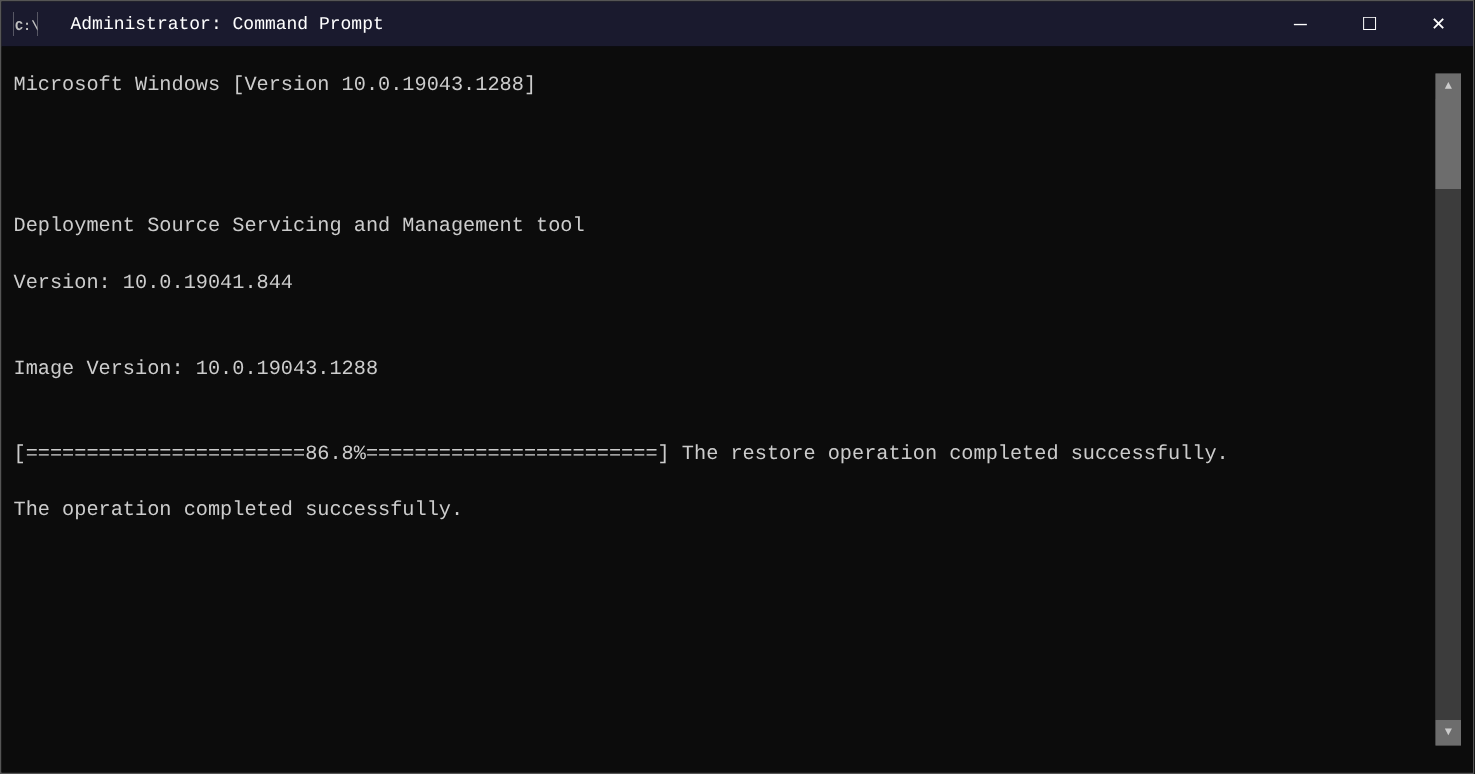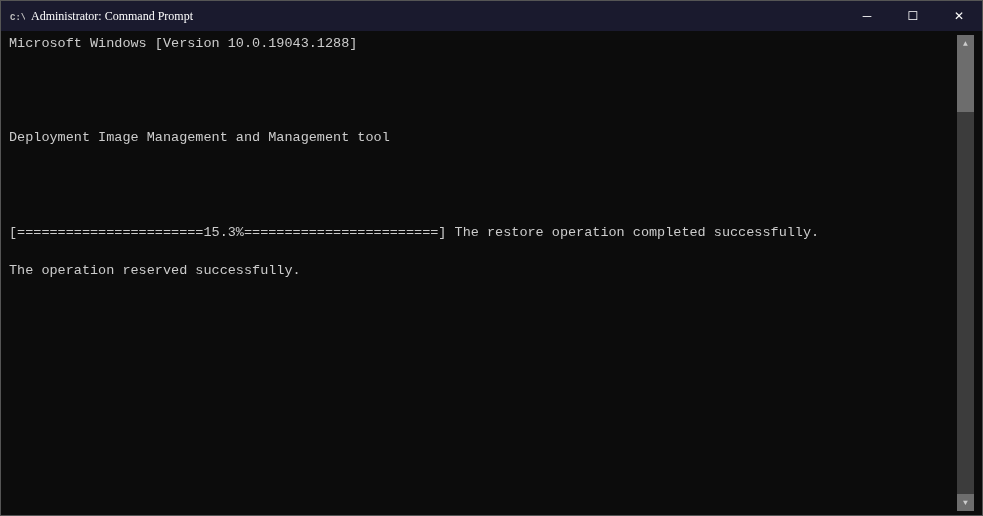--- a/index.html
+++ b/index.html
@@ -53,21 +53,22 @@
     }
 
     .titlebar-icon svg {
       width: 16px;
       height: 16px;
     }
 
     .titlebar-title {
       color: #ffffff;
       font-size: 12px;
-      font-family: Liberation Serif, serif;
+      font-family: Liberation Mono, monospace;
+      margin-left: 16px;
     }
 
     .titlebar-controls {
       display: flex;
       height: 30px;
     }
 
     .titlebar-btn {
       width: 46px;
       height: 30px;
@@ -78,21 +79,21 @@
       font-size: 12px;
       cursor: pointer;
       background: transparent;
       border: none;
       font-family: 'Segoe UI', Arial, sans-serif;
     }
 
     .console-area {
       background: #0c0c0c;
       flex: 1;
-      padding: 4px 8px;
+      padding: 18px 8px;
       overflow: hidden;
       position: relative;
       display: flex;
     }
 
     .console-content {
       flex: 1;
       color: #cccccc;
       font-size: 13.5px;
       line-height: 1.4;
@@ -170,24 +171,25 @@
     <div class="titlebar-controls">
       <button class="titlebar-btn">─</button>
       <button class="titlebar-btn">☐</button>
       <button class="titlebar-btn close">✕</button>
     </div>
   </div>
 
   <div class="console-area">
     <div class="console-content" id="console-output"><span class="line">Microsoft Windows [Version 10.0.19043.1288]</span>
 <span class="empty-line"></span>
-<span class="empty-line"></span><span class="line">Deployment Image Management and Management tool</span>
-<span class="empty-line"></span>
-<span class="empty-line"></span><span class="line">[=======================15.3%========================] The restore operation completed successfully.</span>
-<span class="line">The operation reserved successfully.</span>
+<span class="empty-line"></span><span class="line">Deployment Source Servicing and Management tool</span>
+<span class="line">Version: 10.0.19041.844</span>
+<span class="empty-line"></span><span class="line">Image Version: 10.0.19043.1288</span>
+<span class="empty-line"></span><span class="line">[=======================86.8%========================] The restore operation completed successfully.</span>
+<span class="line">The operation completed successfully.</span>
 <span class="empty-line"></span>
 </div>
     <div class="scrollbar">
       <div class="scrollbar-arrow">▲</div>
       <div class="scrollbar-track">
         <div class="scrollbar-thumb"></div>
       </div>
       <div class="scrollbar-arrow">▼</div>
     </div>
   </div>

